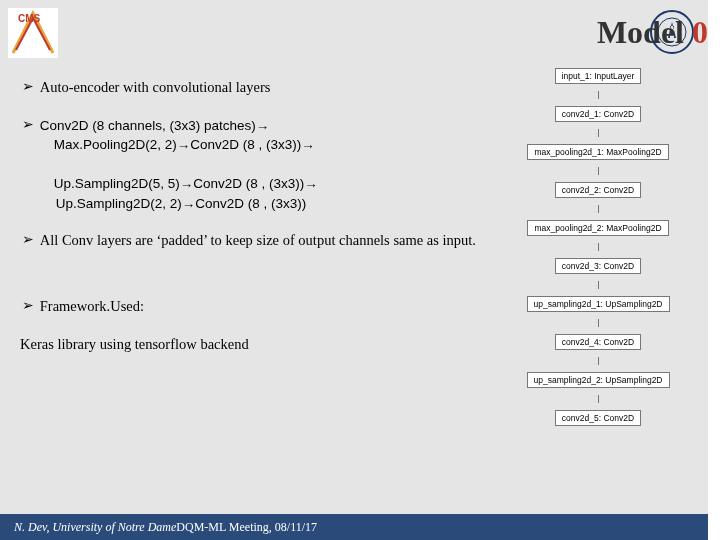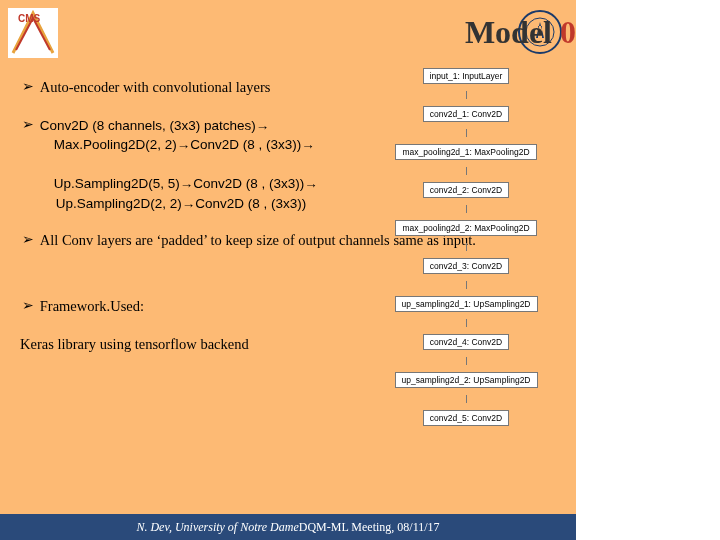--- a/index.html
+++ b/index.html
@@ -1,31 +1,31 @@
 <!DOCTYPE html>
 <html><head>
 <meta charset="utf-8">
 <style>
 *{box-sizing:border-box;margin:0;padding:0}
 body{width:720px;height:540px;font-family:Georgia,serif;background:#fff;position:relative;overflow:hidden}
-.slide{width:576px;height:540px;position:relative;background:#fdba74}
+.slide{width:708px;height:540px;position:relative;background:#e5e5e5}
 .logo-left{position:absolute;left:8px;top:8px;width:50px;height:50px}
 .logo-right{position:absolute;right:14px;top:10px;width:44px;height:44px}
 .title{position:absolute;top:14px;left:0;right:0;text-align:right;font-size:32px;color:#333;font-family:Georgia,serif}
 .title .zero{color:#c0392b}
 .content{position:absolute;left:22px;top:78px;width:480px;font-size:14.5px;color:#000;line-height:1.35}
 .bullet{display:flex;margin-bottom:18px}
 .bullet-mark{color:#000;margin-right:6px;font-size:14px;flex-shrink:0}
 .bullet-text{flex:1}
 .indent{margin-left:14px}
 .mono{font-family:Liberation Sans, sans-serif;font-size:13.5px}
 .diagram{position:absolute;right:14px;top:68px;width:192px;display:flex;flex-direction:column;align-items:center;gap:7px}
 .diagram-box{border:1px solid #777;padding:2px 6px;font-size:8.5px;font-family:Arial,sans-serif;background:#fff;white-space:nowrap;text-align:center}
 .diagram-line{width:1px;height:8px;background:#777}
-.footer{position:absolute;bottom:0;left:0;right:0;height:26px;background:#2a4a7a;color:#fff;display:flex;justify-content:center;align-items:center;padding:0 8px;font-size:12px;font-family:Georgia,serif}
+.footer{position:absolute;bottom:0;left:0;right:0;height:26px;background:#2a4a7a;color:#fff;display:flex;justify-content:flex-start;align-items:center;padding:0 14px;font-size:12px;font-family:Georgia,serif}
 .footer-left{font-style:italic}
 </style>
 </head>
 <body>
 
 <div class="slide">
 
   <div class="logo-left">
     <svg viewBox="0 0 50 50">
       <rect x="0" y="0" width="50" height="50" fill="#fff"></rect>

